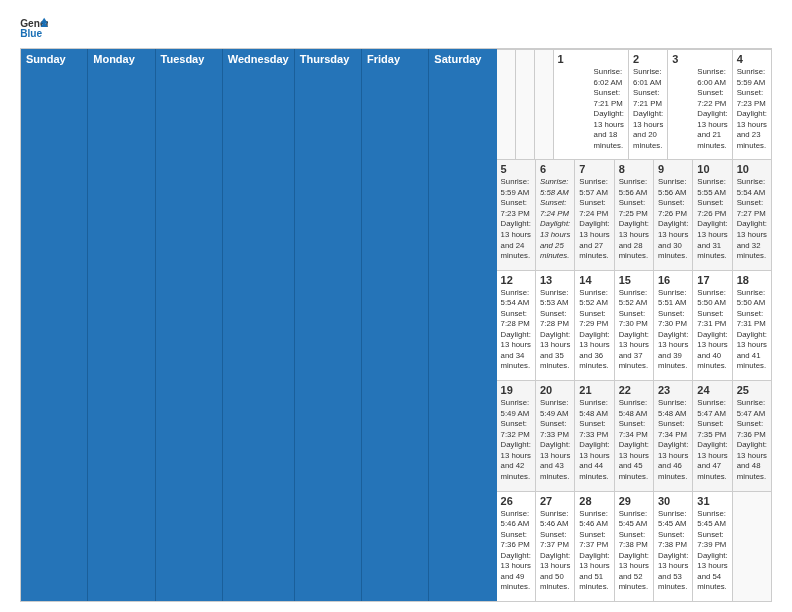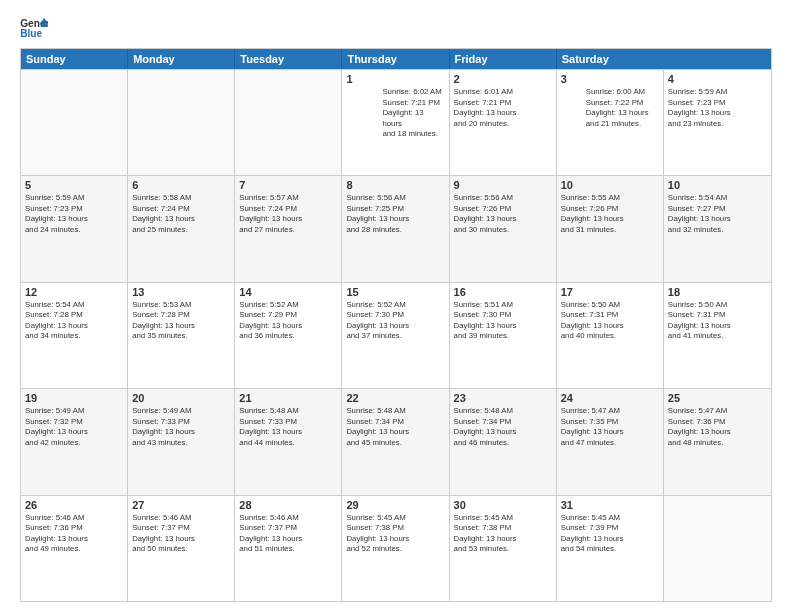--- a/index.html
+++ b/index.html
@@ -41,21 +41,21 @@
       color: #333;
       line-height: 1.1;
     }
     .location {
       font-size: 15px;
       color: #333;
     }
     .calendar {
       flex: 1;
       display: flex;
-      flex-direction: column;
+      flex-direction: row;
       border: 1px solid #ccc;
     }
     .cal-header {
       display: grid;
       grid-template-columns: repeat(7, 1fr);
       background: #2574b8;
     }
     .cal-header-cell {
       color: #fff;
       font-size: 11px;
@@ -118,20 +118,21 @@
       <div class="month-title"></div>
       <div class="location"></div>
     </div>
   </div>
 
   <div class="calendar">
     <div class="cal-header">
     <div class="cal-header-cell">Sunday</div>
         <div class="cal-header-cell">Monday</div>
         <div class="cal-header-cell">Tuesday</div>
+        <div class="cal-header-cell">Wednesday</div>
         <div class="cal-header-cell">Thursday</div>
         <div class="cal-header-cell">Friday</div>
         <div class="cal-header-cell">Saturday</div>
       </div>
     <div class="cal-body">
     <div class="cal-row">
           <div class="cal-cell empty"></div>
           <div class="cal-cell empty"></div>
           <div class="cal-cell empty"></div>
           <div class="cal-cell">
@@ -166,21 +167,21 @@
         <div class="cal-row row-alt">
           <div class="cal-cell">
             <div class="day-num">5</div>
             <div class="day-info" style="white-space: pre-line;">Sunrise: 5:59 AM
 Sunset: 7:23 PM
 Daylight: 13 hours
 and 24 minutes.</div>
           </div>
           <div class="cal-cell">
             <div class="day-num">6</div>
-            <div class="day-info" style="white-space: pre-line;">Sunrise: 5:58 AM
+            <div class="day-info" style="white-space: pre-line; font-style: italic;">Sunrise: 5:58 AM
 Sunset: 7:24 PM
 Daylight: 13 hours
 and 25 minutes.</div>
           </div>
           <div class="cal-cell">
             <div class="day-num">7</div>
             <div class="day-info" style="white-space: pre-line;">Sunrise: 5:57 AM
 Sunset: 7:24 PM
 Daylight: 13 hours
 and 27 minutes.</div>

